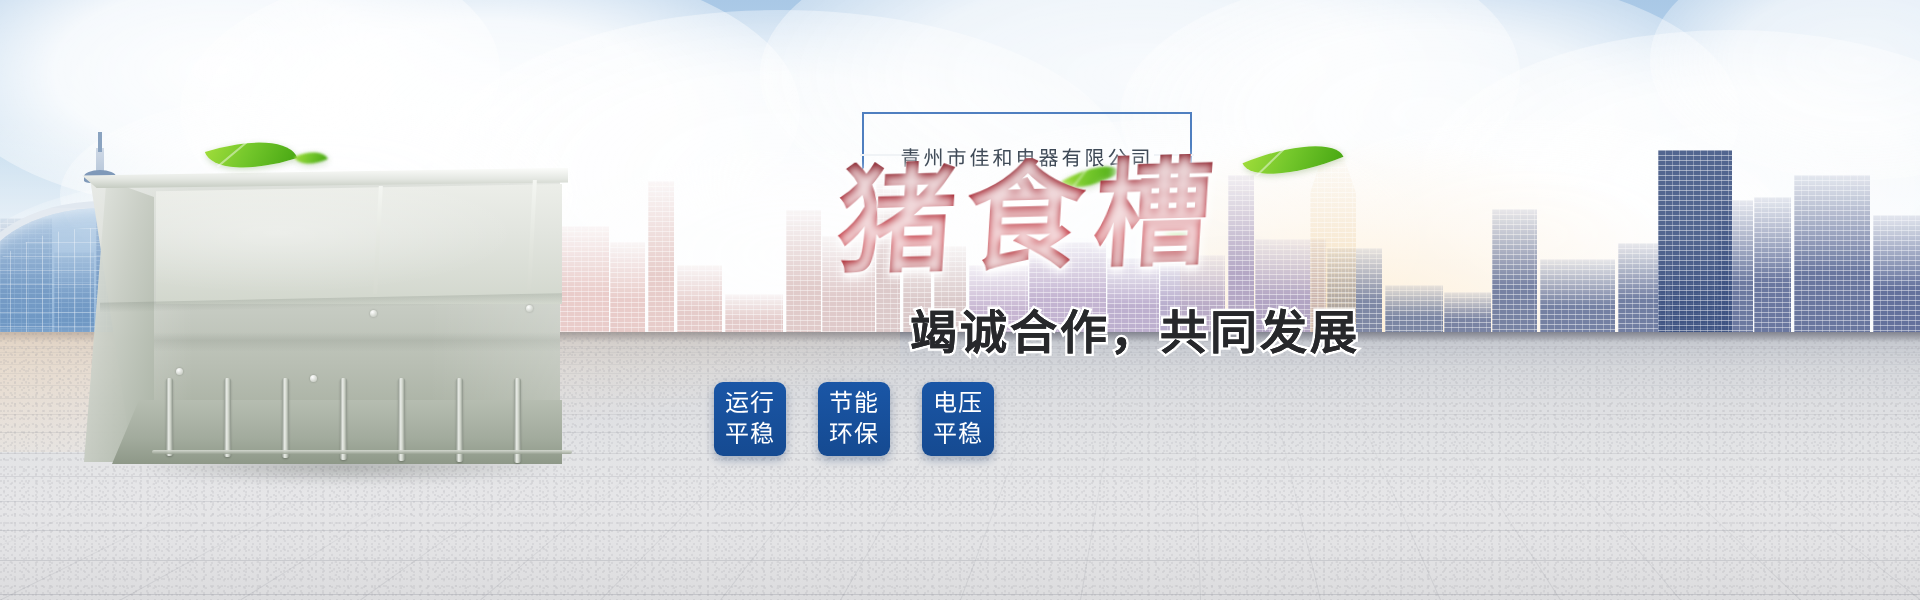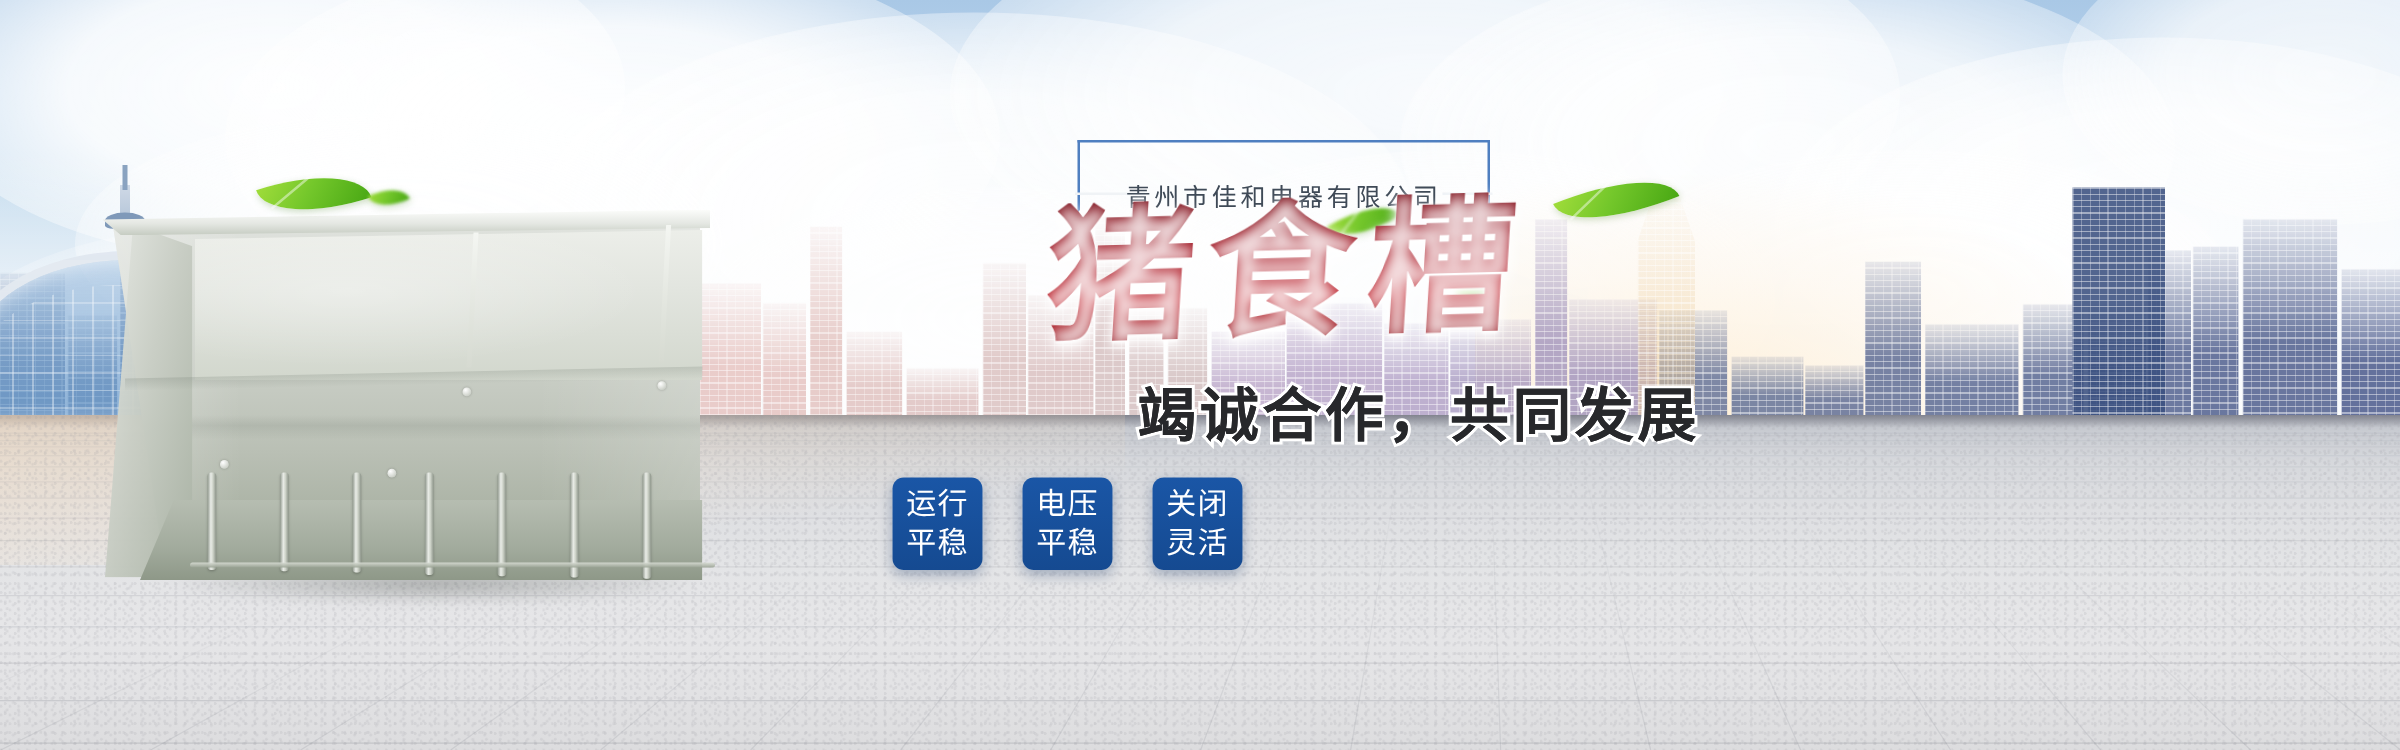--- a/index.html
+++ b/index.html
@@ -459,23 +459,23 @@
       <span>竭诚合作，共同发展</span>
       <span class="sub-top">竭诚合作，共同发展</span>
     </div>
 
     <div class="badges" id="badges">
         <div class="badge">
           <span>运行</span>
           <span>平稳</span>
         </div>
         <div class="badge">
+          <span>节能</span>
+          <span>环保</span>
+        </div>
+        <div class="badge">
           <span>电压</span>
           <span>平稳</span>
         </div>
-        <div class="badge">
-          <span>关闭</span>
-          <span>灵活</span>
-        </div>
       </div>
   </div>
 
 </div>
 
 </body></html>

